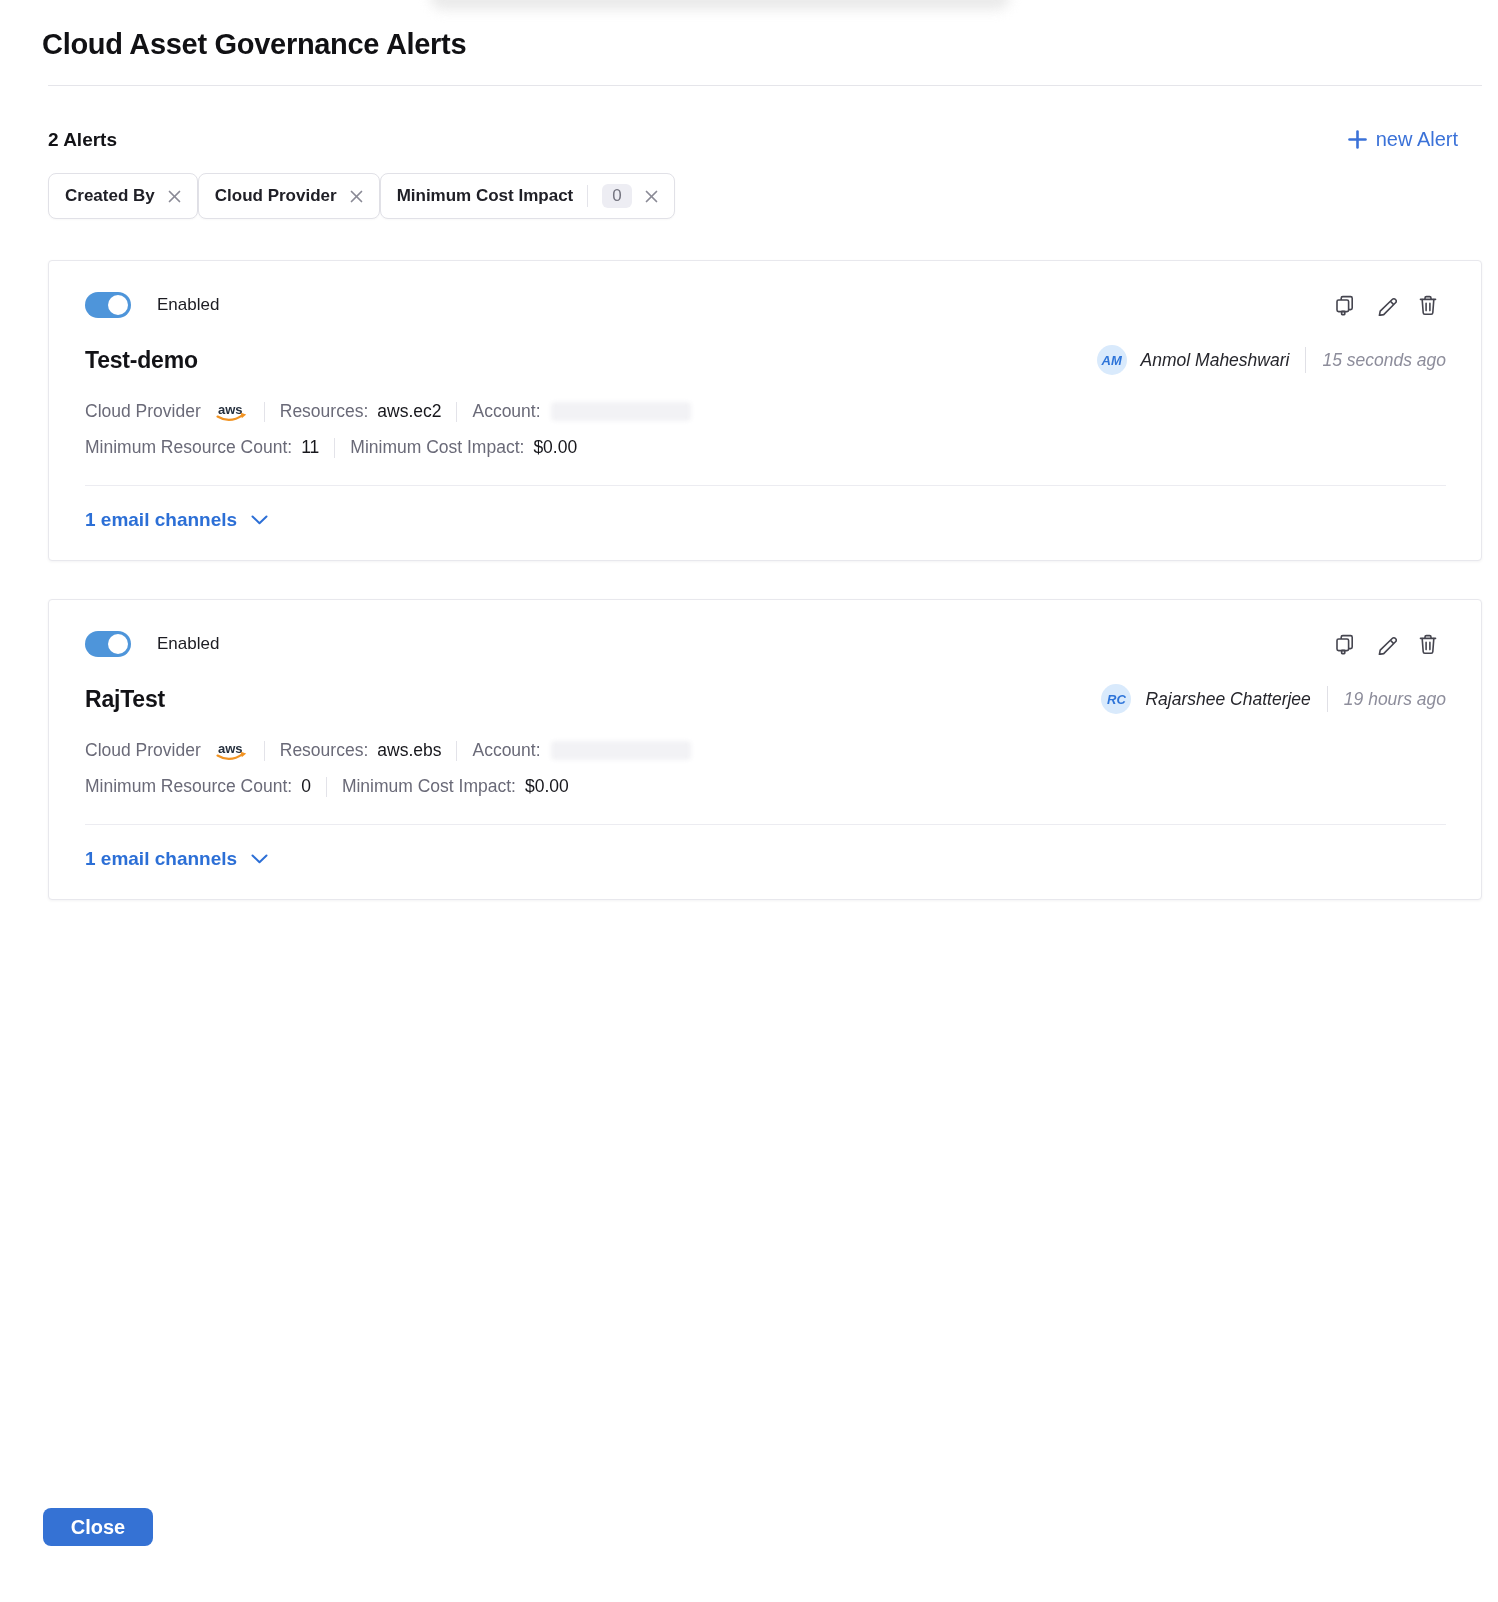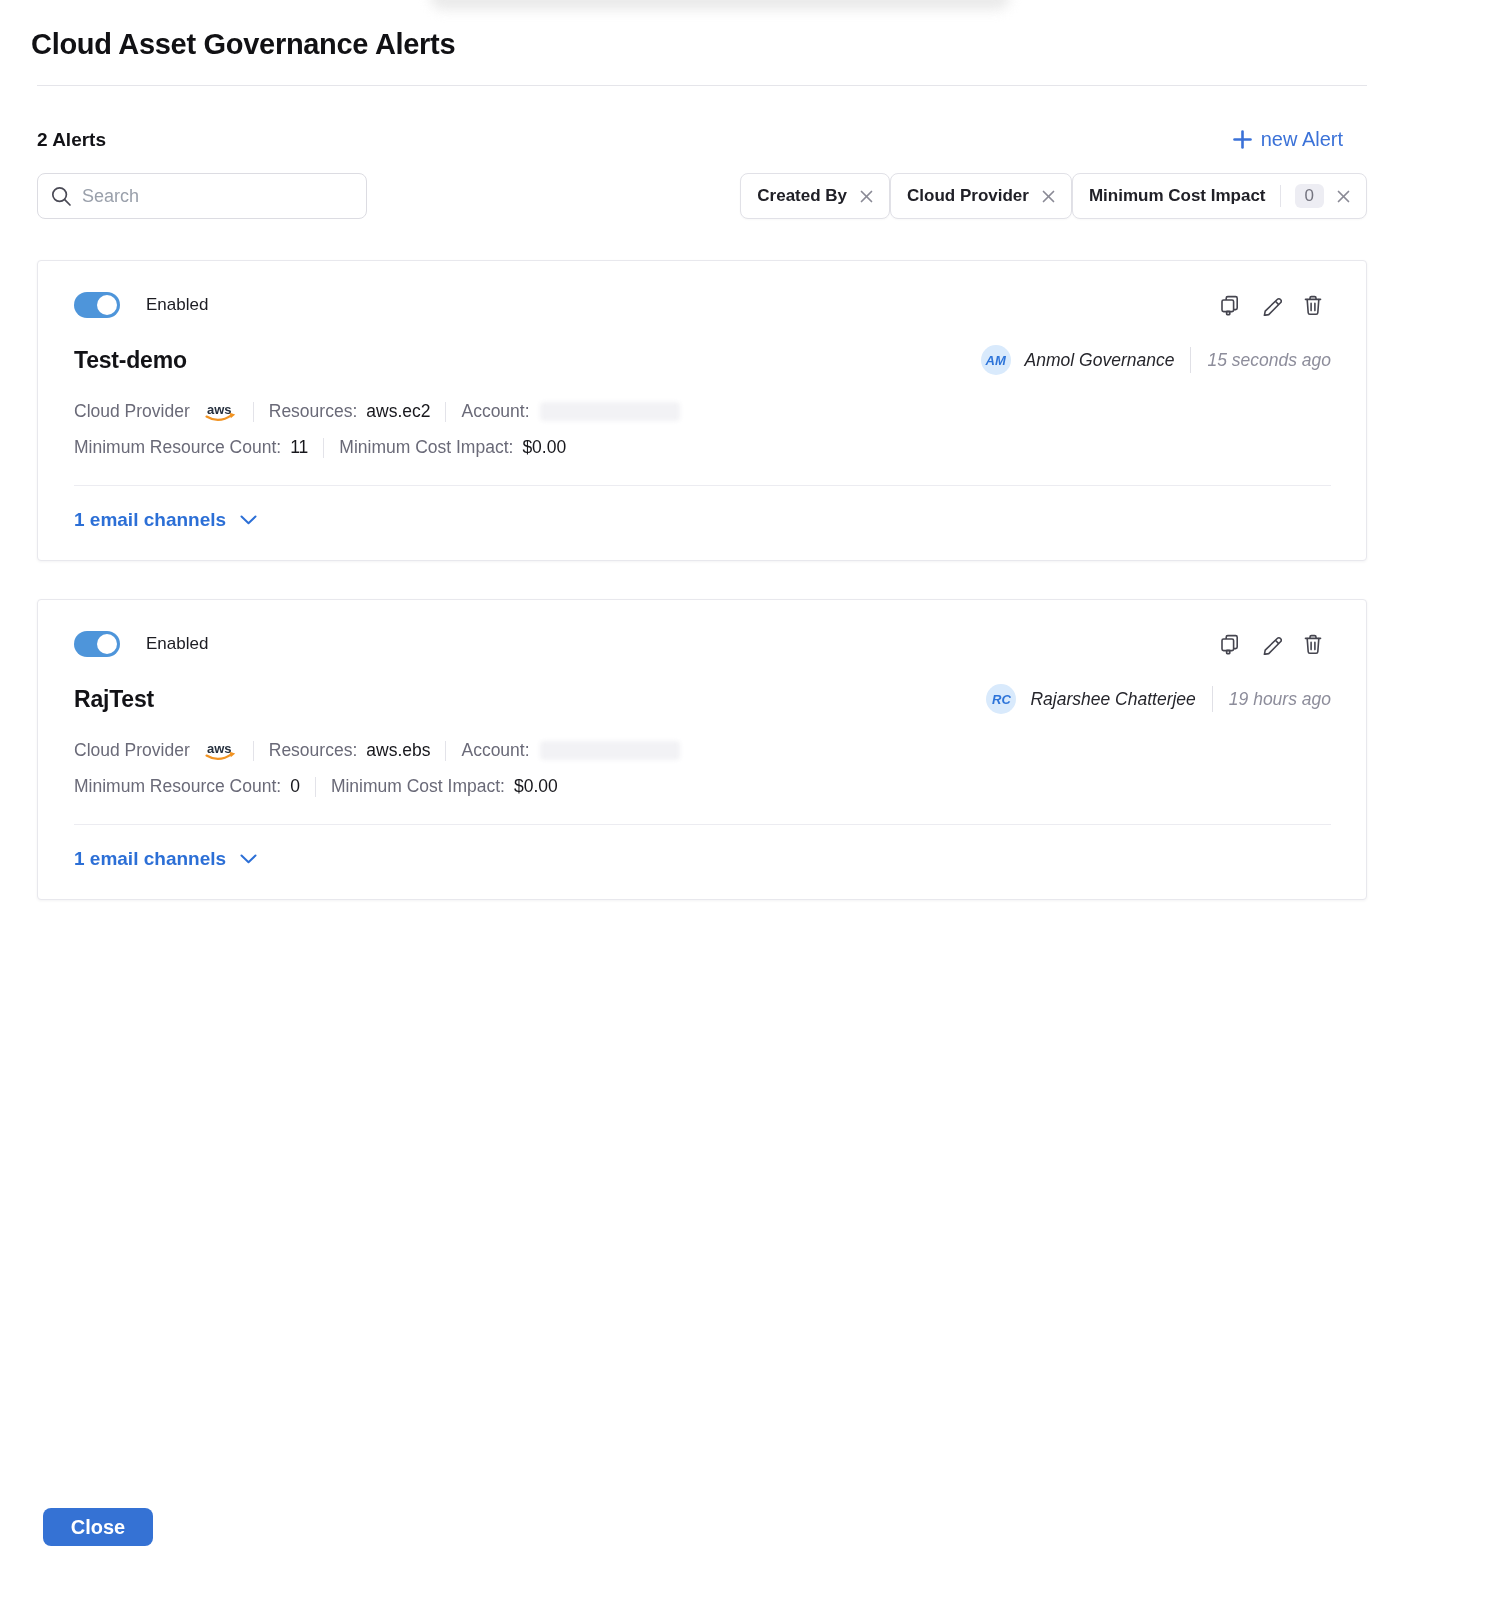--- a/index.html
+++ b/index.html
@@ -13,21 +13,21 @@
   }
   .top-shadow {
     position: absolute;
     left: 430px; top: -16px;
     width: 580px; height: 26px;
     background: #e7e7e7;
     border-radius: 16px;
     filter: blur(6px);
     opacity: .85;
   }
-  .content { width: 1330px; margin-left: 37px; position: relative; }
+  .content { width: 1434px; margin-left: 48px; position: relative; }
   .page-title {
     margin-top: 28px;
     margin-left: -6px;
     font-size: 29px;
     font-weight: 700;
     letter-spacing: -0.3px;
     color: #111114;
   }
   .title-rule {
     border: none;
@@ -193,27 +193,20 @@
     <button class="new-alert-btn">
       <svg width="19" height="19" viewBox="0 0 19 19">
         <line x1="9.5" y1="1.5" x2="9.5" y2="17.5" stroke="#3b72d8" stroke-width="2.6" stroke-linecap="round"></line>
         <line x1="1.5" y1="9.5" x2="17.5" y2="9.5" stroke="#3b72d8" stroke-width="2.6" stroke-linecap="round"></line>
       </svg>
       <span>new Alert</span>
     </button>
   </div>
 
   <div class="filter-row">
-    <div class="search-wrap">
-      <svg width="21" height="21" viewBox="0 0 21 21">
-        <circle cx="8.6" cy="8.6" r="6.8" fill="none" stroke="#4a4a55" stroke-width="1.7"></circle>
-        <line x1="13.7" y1="13.7" x2="19" y2="19" stroke="#4a4a55" stroke-width="1.7" stroke-linecap="round"></line>
-      </svg>
-      <input class="search-input" type="text" placeholder="Search" style="">
-    </div>
 
     <div class="chips">
       <div class="chip">
         <span>Created By</span>
         <svg width="13" height="13" viewBox="0 0 13 13">
           <line x1="1.5" y1="1.5" x2="11.5" y2="11.5" stroke="#8a8a96" stroke-width="1.7" stroke-linecap="round"></line>
           <line x1="11.5" y1="1.5" x2="1.5" y2="11.5" stroke="#8a8a96" stroke-width="1.7" stroke-linecap="round"></line>
         </svg>
       </div>
       <div class="chip">
@@ -263,21 +256,21 @@
             <path d="M8.1 9.4v7.2M11.9 9.4v7.2"></path>
           </svg>
         </button>
       </div>
     </div>
 
     <div class="card-row-name">
       <div class="alert-name">Test-demo</div>
       <div class="author-group">
         <div class="avatar">AM</div>
-        <span class="author-name">Anmol Governance</span>
+        <span class="author-name">Anmol Maheshwari</span>
         <span class="author-sep"></span>
         <span class="timestamp">15 seconds ago</span>
       </div>
     </div>
 
     <div class="details">
       <div class="details-line">
         <span class="d-label">Cloud Provider</span>
         <svg class="aws-logo" width="36" height="24" viewBox="0 0 36 24">
           <text x="5" y="13" font-size="13" font-weight="bold" fill="#27313f">aws</text>

